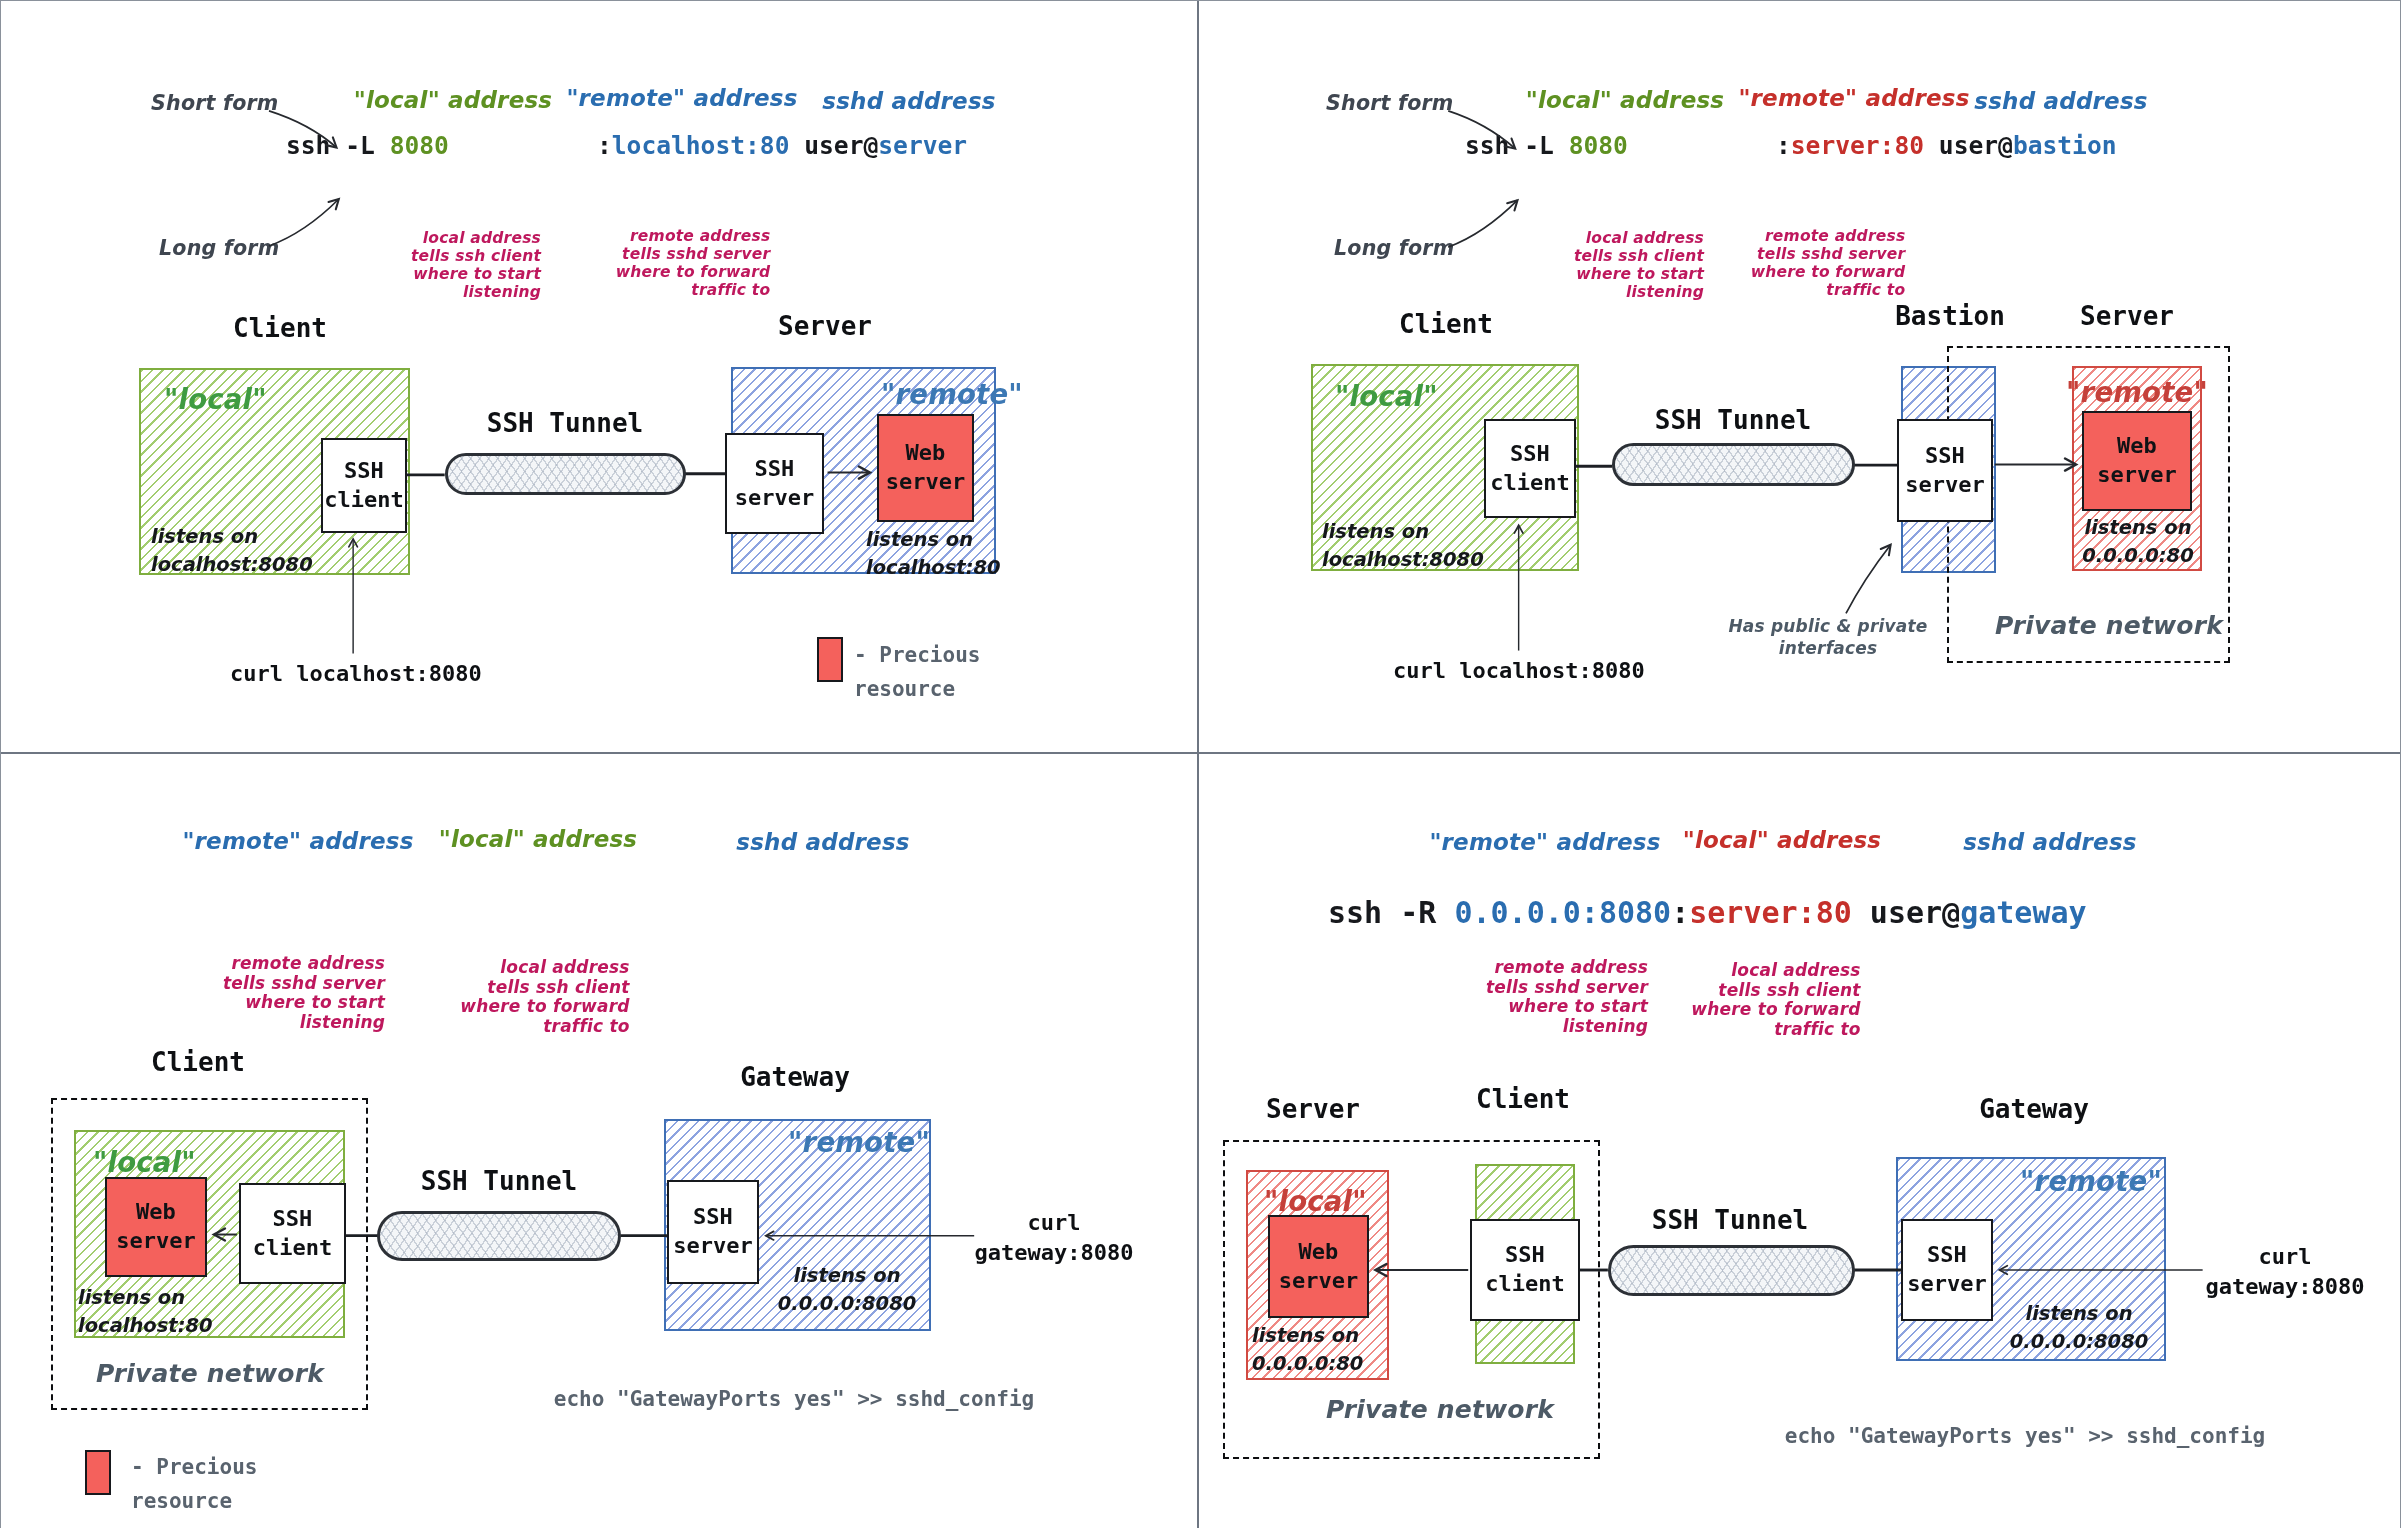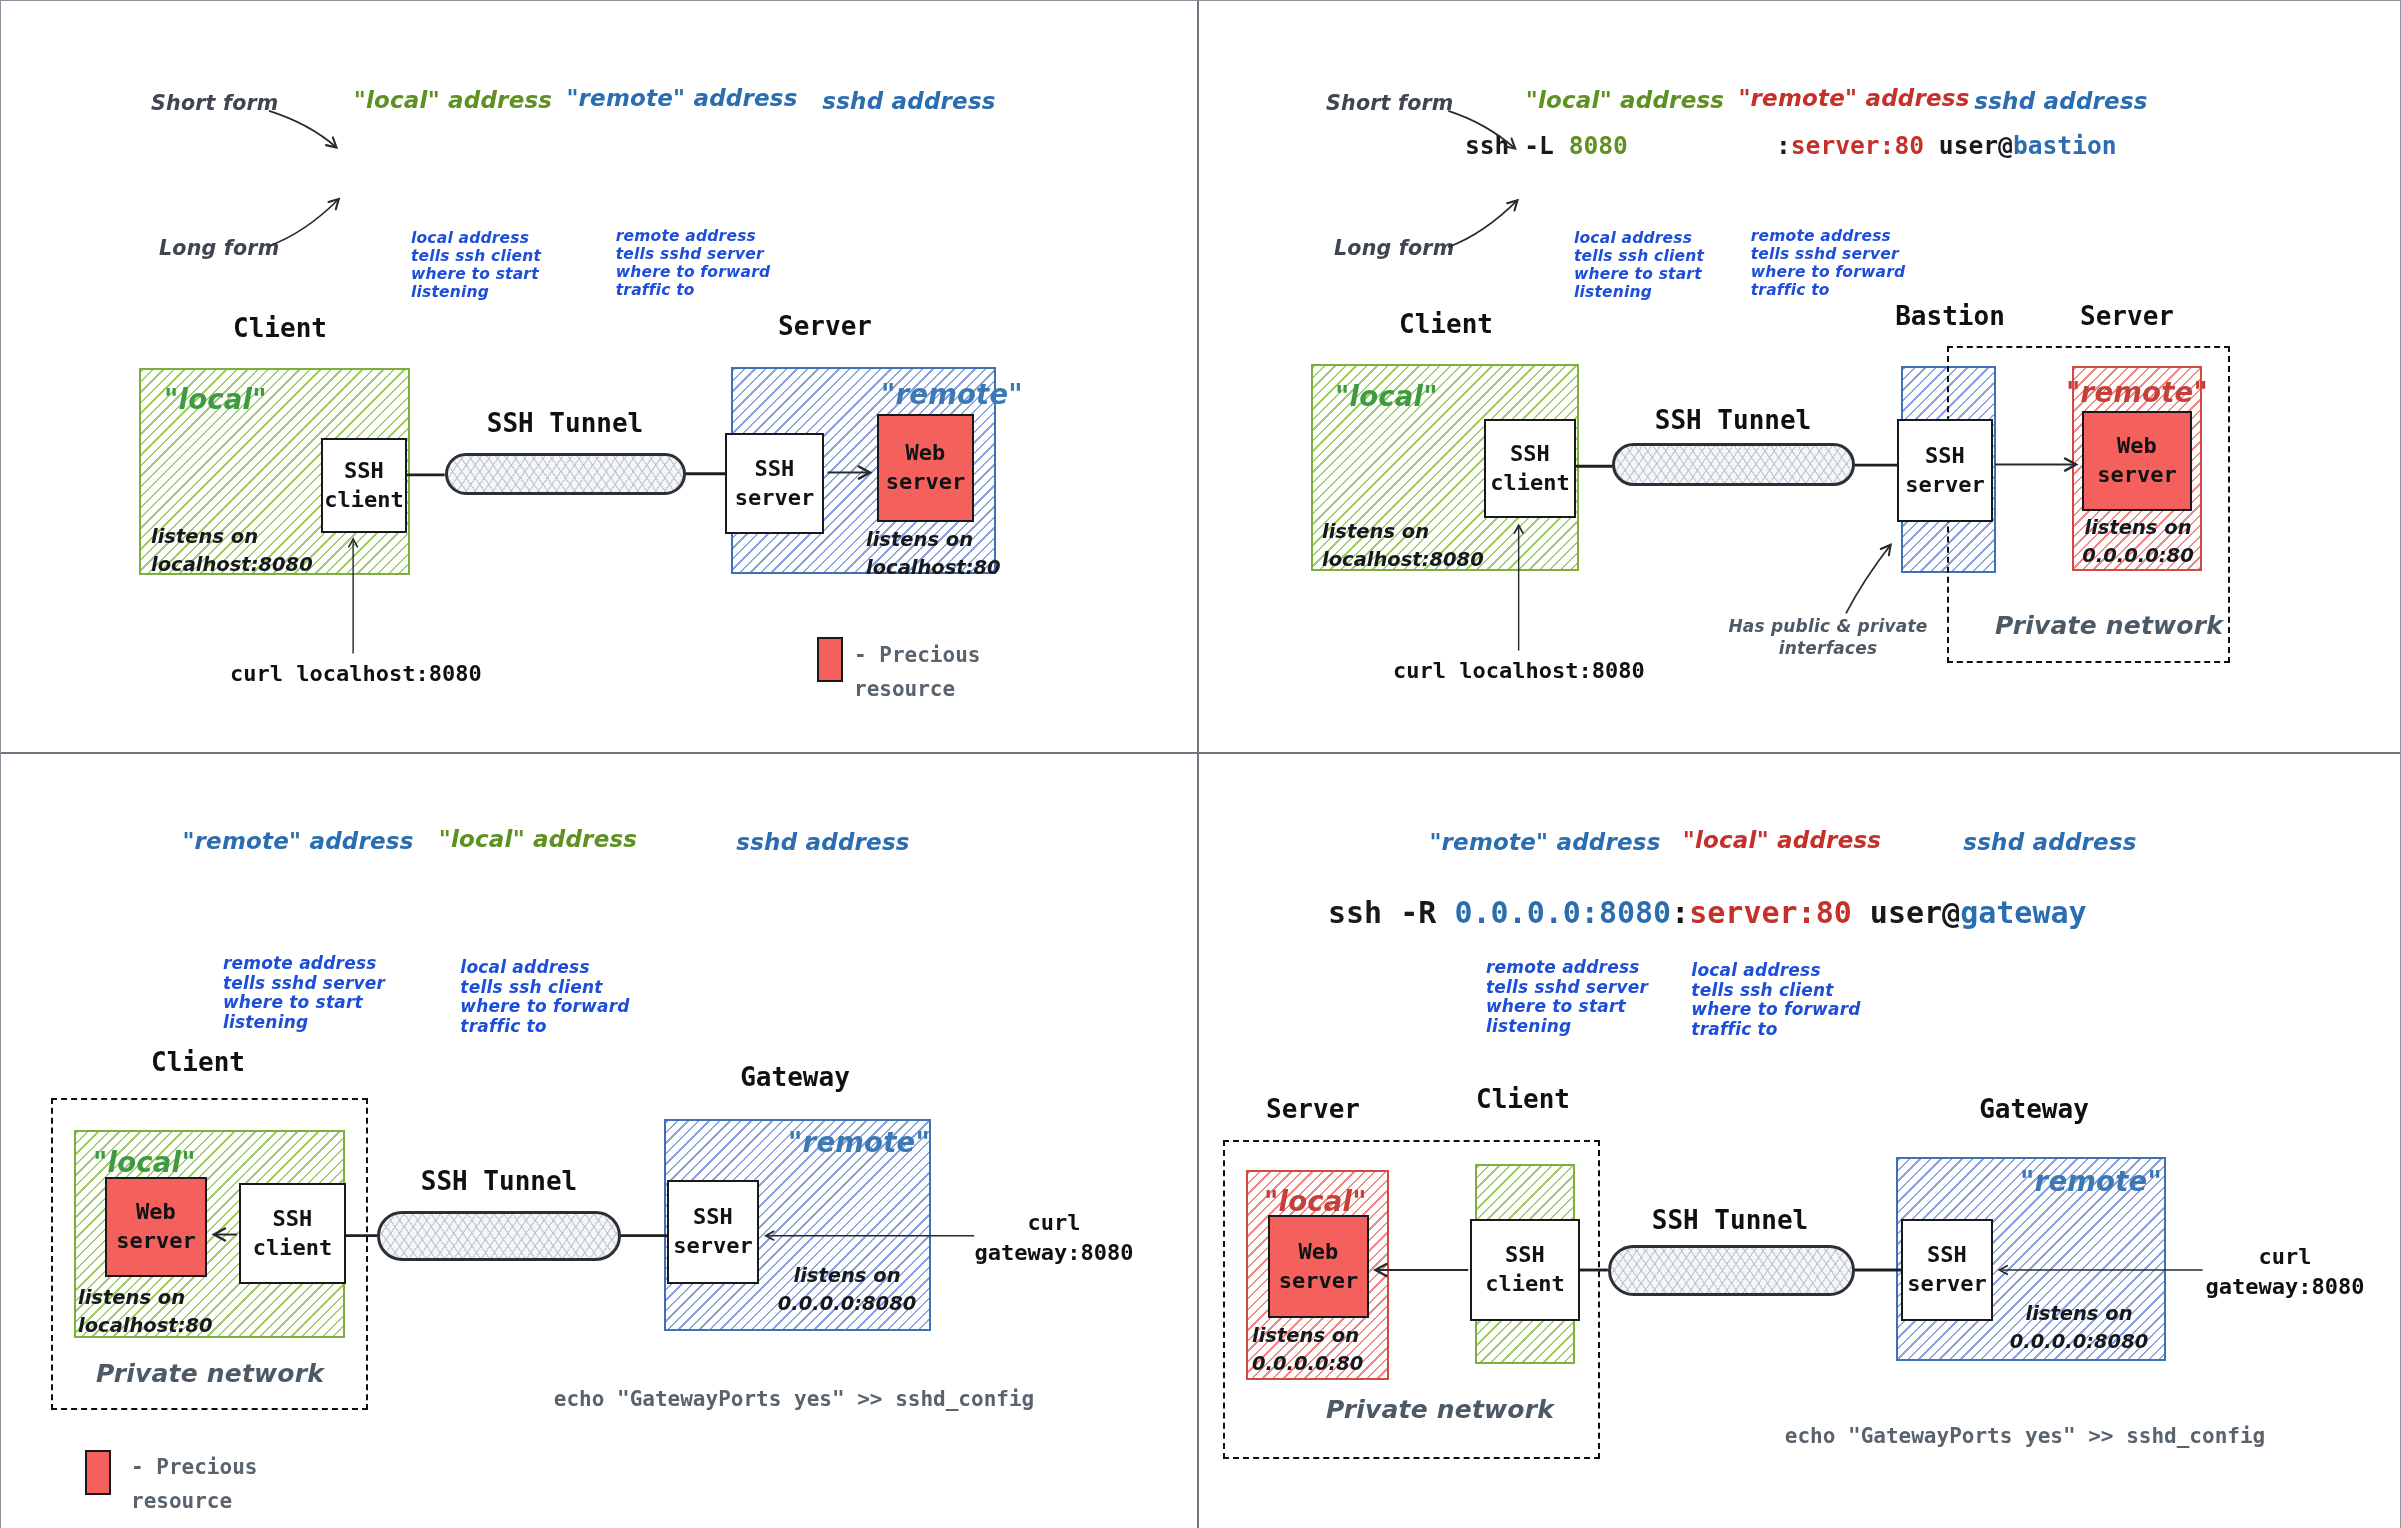--- a/index.html
+++ b/index.html
@@ -13,21 +13,21 @@
   .cmd{position:absolute;font-family:"DejaVu Sans Mono",monospace;font-weight:700;
     font-size:24.6px;white-space:pre;color:#17191d}
   .cmd2{font-size:30px}
   .c-green{color:#5e9122}
   .c-blue{color:#2a6db0}
   .c-red{color:#c5302b}
   .c-hgreen{color:#3f9b41}
   .c-hblue{color:#3c78b4}
   .c-hred{color:#c5403a}
   .hdr{position:absolute;font-size:23px;white-space:nowrap;transform:translateX(-50%)}
-  .note{position:absolute;font-size:17px;line-height:1.16;color:#1d4ed8;text-align:left;
+  .note{position:absolute;font-size:17px;line-height:1.16;color:#be185d;text-align:right;
     white-space:pre-line;transform:translateX(-50%)}
   .note-sm{font-size:15.5px}
   .ttl{position:absolute;font-family:"DejaVu Sans Mono",monospace;font-weight:700;font-size:26px;
     color:#0e1013;transform:translateX(-50%);white-space:nowrap}
   .formlbl{position:absolute;font-size:20.6px;color:#3f4650;white-space:nowrap}
   .tag{position:absolute;font-size:27.5px;white-space:nowrap;z-index:3}
   .box{position:absolute;background:#fff;border:2.3px solid #17191d;display:flex;align-items:center;
     justify-content:center;text-align:center;font-family:"DejaVu Sans Mono",monospace;font-weight:700;
     font-size:22px;line-height:1.3;white-space:pre-line;z-index:4;color:#101215}
   .red-solid{background:#f4615c}
@@ -72,20 +72,21 @@
       <path d="M 1444,824 L 1518,824" fill="none" stroke="#26292e" stroke-width="3.5" marker-end="url(#ah)"></path>
       <path d="M 692,828 L 775,828" fill="none" stroke="#1c1f24" stroke-width="5"></path>
       <path d="M 1194,826 L 1268,826" fill="none" stroke="#1c1f24" stroke-width="5"></path>
     </svg>
 
     <div class="formlbl hand" style="left:150px;top:90px">Short form</div>
     <div class="hdr hand c-green" style="left:452px;top:86px">"local" address</div>
     <div class="hdr hand c-blue" style="left:681px;top:84px">"remote" address</div>
     <div class="hdr hand c-blue" style="left:908px;top:87px">sshd address</div>
 
+    <div class="cmd" style="left:285px;top:130px"><span>ssh -L </span><span class="c-green">8080</span><span>          :</span><span class="c-blue">localhost:80</span><span> user@</span><span class="c-blue">server</span></div>
 
     <div class="formlbl hand" style="left:158px;top:235px">Long form</div>
     <div class="note note-sm hand" style="left: 475px; top: 229px; white-space: pre-line;">local address
 tells ssh client
 where to start
 listening</div>
     <div class="note note-sm hand" style="left: 692px; top: 227px; white-space: pre-line;">remote address
 tells sshd server
 where to forward
 traffic to</div>

